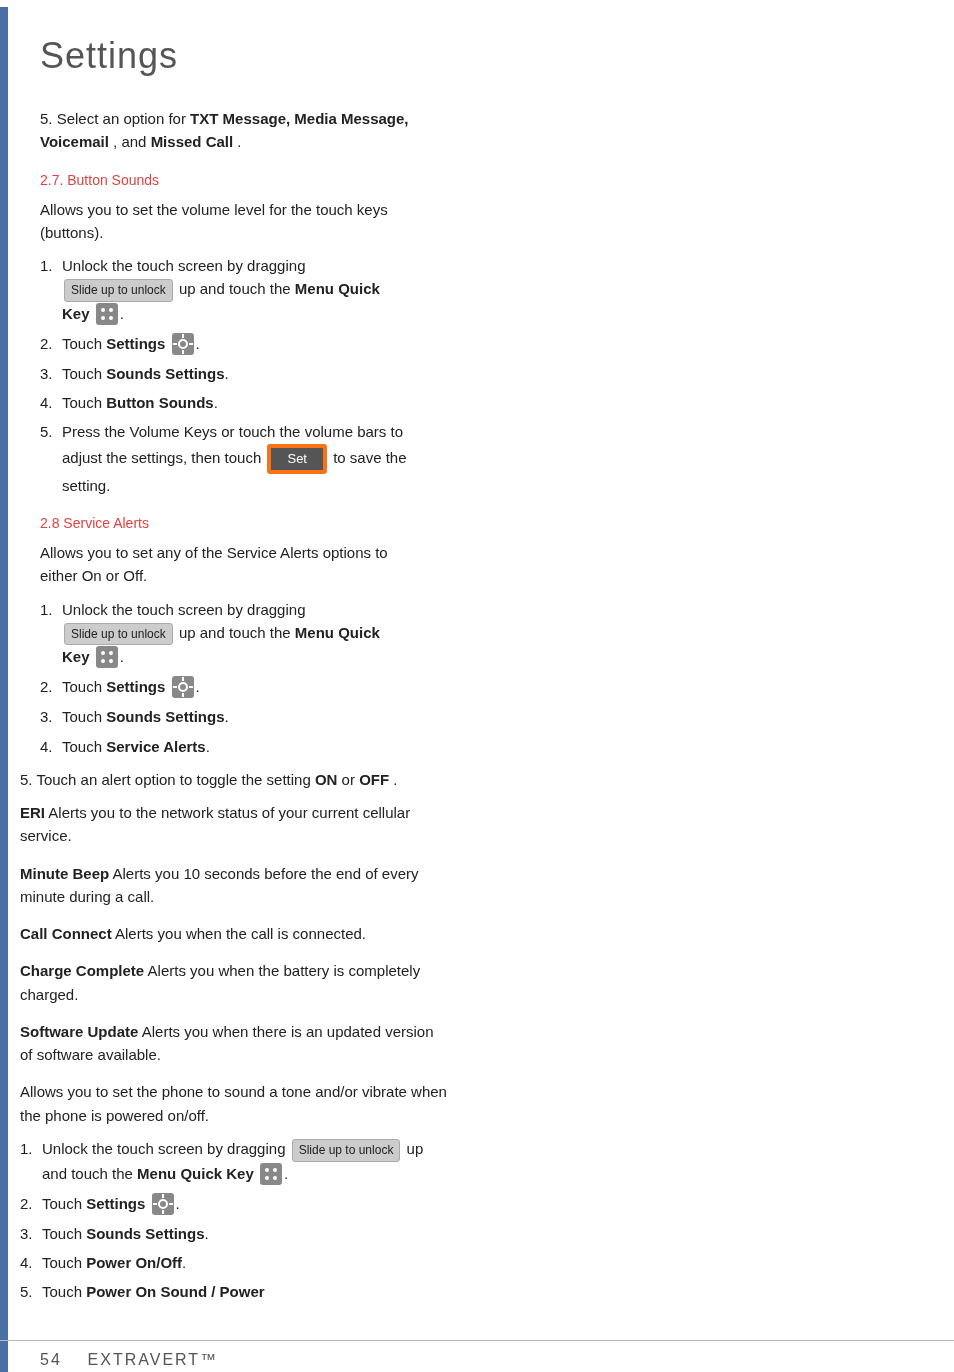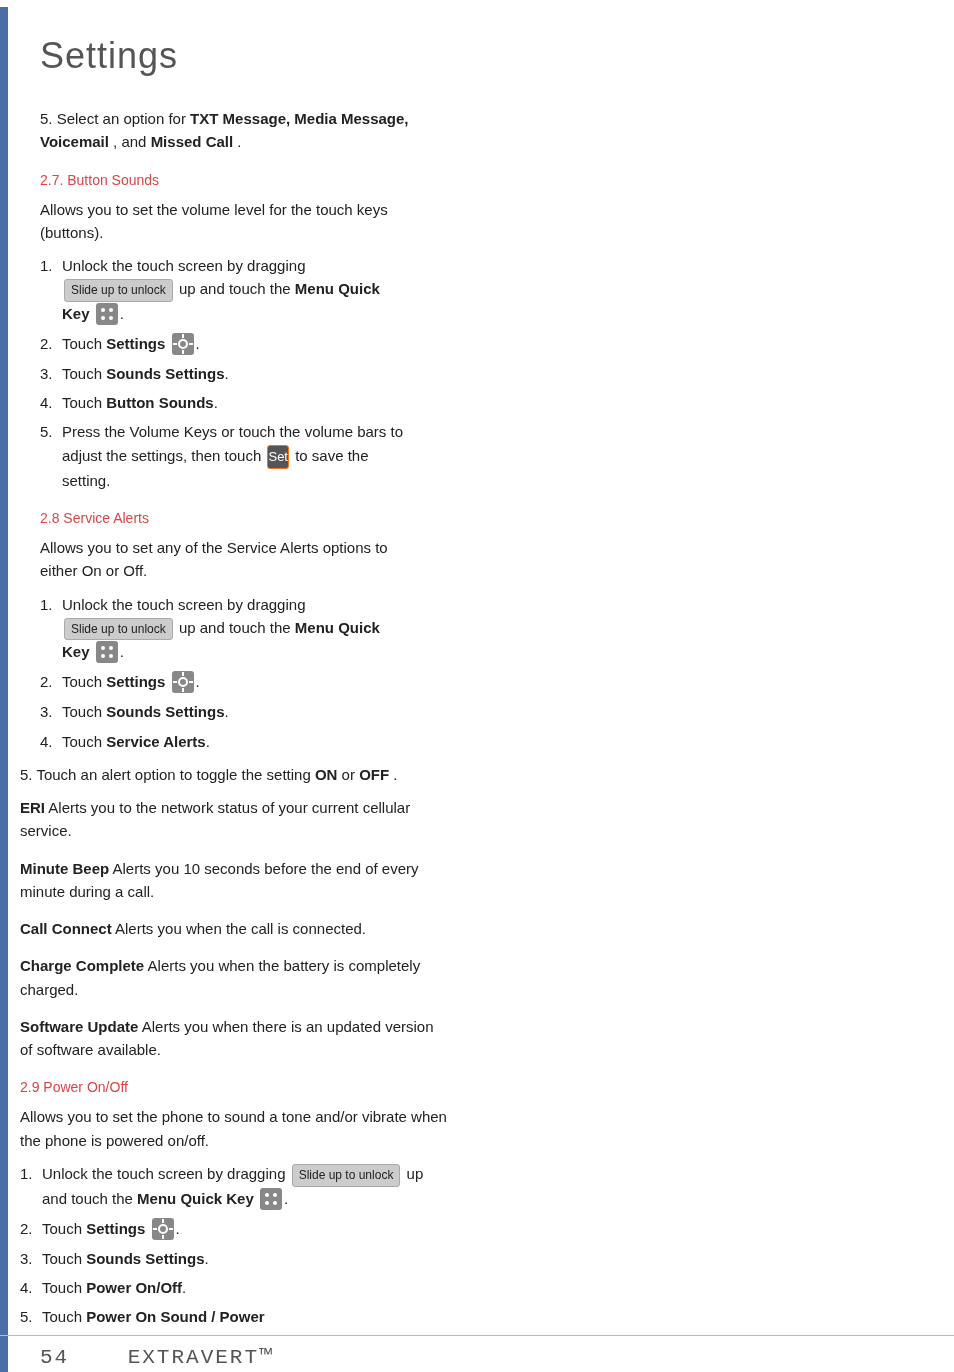--- a/index.html
+++ b/index.html
@@ -93,23 +93,23 @@
       border-radius: 3px;
       padding: 1px 6px;
       margin: 0 2px;
       font-weight: normal;
       border: 1px solid #aaa;
       white-space: nowrap;
     }
     .inline-badge.set-badge {
       background: #555;
       color: #fff;
-      border: 1px solid #f97316;
+      border: 4px solid #f97316;
       font-size: 13px;
-      padding: 1px 0;
+      padding: 1px 16px;
     }
     .term-bold {
       font-weight: bold;
     }
     .right-term {
       font-weight: bold;
       display: inline;
     }
     .right-def {
       font-weight: normal;
@@ -124,26 +124,25 @@
       position: absolute;
       bottom: 0;
       left: 0;
       width: 100%;
       border-top: 1px solid #bbb;
       padding: 10px 40px;
       display: flex;
       align-items: center;
     }
     .footer-text {
-      font-size: 21px;
+      font-size: 16px;
       color: #555;
       letter-spacing: 2px;
       text-transform: uppercase;
       font-variant: small-caps;
-      font-family: Liberation Mono, monospace;
     }
     
     .icon-gear {
       width: 22px;
       height: 22px;
       vertical-align: middle;
       margin: 0 2px;
       display: inline-block;
       position: relative;
       top: -1px;
@@ -328,21 +327,20 @@
         <span class="right-term">Charge Complete</span>
         <span class="right-def">  Alerts you when the battery is completely charged.</span>
       </div>
 
       <div class="right-entry">
         <span class="right-term">Software Update</span>
         <span class="right-def">  Alerts you when there is an updated version of software available.</span>
       </div>
 
       <div class="section-29">
-        <h2 class="section-heading">2.9 Power On/Off</h2>
         <p class="body-text">Allows you to set the phone to sound a tone and/or vibrate when the phone is powered on/off.</p>
 
         <ol class="step-list">
 
           <li>
             <span class="step-num">1.</span>
             <span class="step-content">
               Unlock the touch screen by dragging
               <span class="inline-badge">Slide up to unlock</span>
               up and touch the <span class="term-bold">Menu Quick Key</span>

